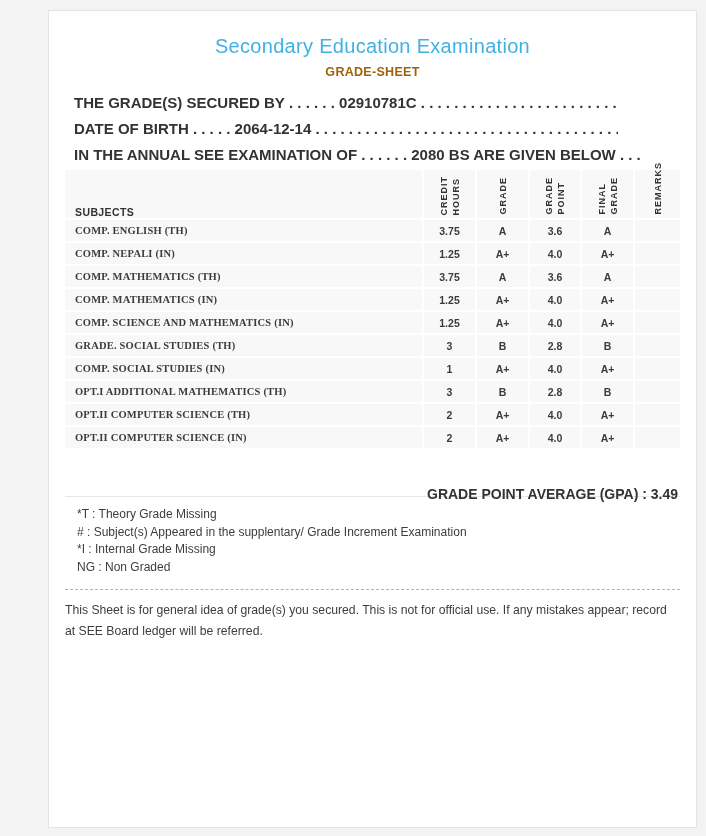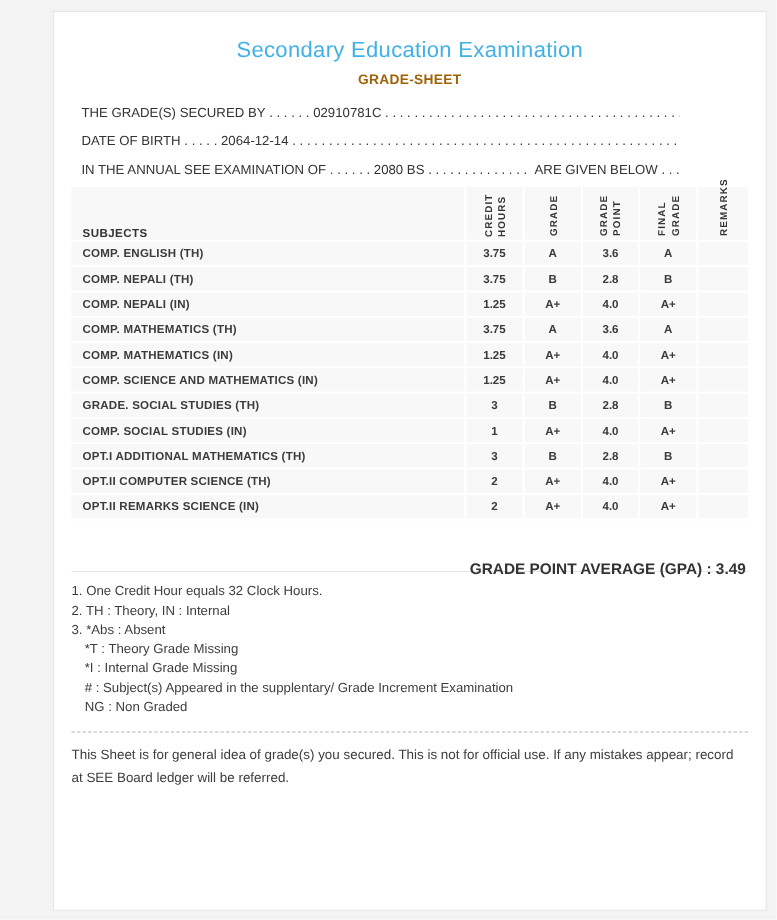--- a/index.html
+++ b/index.html
@@ -34,22 +34,22 @@
     font-size: 12.5px;
     font-weight: bold;
     color: #a16207;
     letter-spacing: 0.3px;
   }
   .info { margin-top: 10px; }
   .info-line {
     display: flex;
     align-items: center;
     height: 26px;
-    font-size: 12px;
-    font-weight: normal;
+    font-size: 15px;
+    font-weight: bold;
     color: #333333;
     padding-left: 9px;
     padding-right: 62px;
     white-space: pre;
   }
   .info-line .leader, .info-line .value, .info-line .label, .info-line .suffix, .info-line .suffix-dots {
     flex: 0 0 auto; white-space: pre;
   }
   .info-line .trailer {
     flex: 1 1 auto;
@@ -95,21 +95,21 @@
   }
   table.grades td {
     height: 23px;
     border-bottom: 2px solid #ffffff;
     font-size: 10.5px;
     font-weight: bold;
     color: #3b3b3b;
   }
   table.grades thead th { border-bottom: 2px solid #ffffff; }
   table.grades .stat { border-left: 2px solid #ffffff; text-align: center; }
-  td.subject-cell { text-align: left; padding-left: 10px; letter-spacing: 0.2px; }
+  td.subject-cell { text-align: left; padding-left: 10px; letter-spacing: 0.2px; font-family: Liberation Serif, serif; }
   .gpa-line {
     margin-top: 14px;
     height: 20px;
     line-height: 20px;
     text-align: right;
     font-size: 14px;
     font-weight: bold;
     color: #333333;
     padding-right: 2px;
     white-space: pre;
@@ -205,28 +205,20 @@
         <tr>
           <td class="subject-cell">COMP. ENGLISH (TH)</td>
           <td class="stat">3.75</td>
           <td class="stat">A</td>
           <td class="stat">3.6</td>
           <td class="stat">A</td>
           <td class="stat"></td>
         </tr>
 
 
-        <tr>
-          <td class="subject-cell">COMP. NEPALI (TH)</td>
-          <td class="stat">3.75</td>
-          <td class="stat">B</td>
-          <td class="stat">2.8</td>
-          <td class="stat">B</td>
-          <td class="stat"></td>
-        </tr>
 
         <tr>
           <td class="subject-cell">COMP. NEPALI (IN)</td>
           <td class="stat">1.25</td>
           <td class="stat">A+</td>
           <td class="stat">4.0</td>
           <td class="stat">A+</td>
           <td class="stat"></td>
         </tr>
 
@@ -289,50 +281,42 @@
         <tr>
           <td class="subject-cell">OPT.II COMPUTER SCIENCE (TH)</td>
           <td class="stat">2</td>
           <td class="stat">A+</td>
           <td class="stat">4.0</td>
           <td class="stat">A+</td>
           <td class="stat"></td>
         </tr>
 
         <tr>
-          <td class="subject-cell">OPT.II REMARKS SCIENCE (IN)</td>
+          <td class="subject-cell">OPT.II COMPUTER SCIENCE (IN)</td>
           <td class="stat">2</td>
           <td class="stat">A+</td>
           <td class="stat">4.0</td>
           <td class="stat">A+</td>
           <td class="stat"></td>
         </tr>
       </tbody>
   </table>
 
   <div class="gpa-line">
     <span>GRADE POINT AVERAGE (GPA) : </span><span>3.49</span>
   </div>
 
   <div class="legend">
     <div>
 
-        <div class="legend-item">1. One Credit Hour equals 32 Clock Hours.</div>
-
-        <div class="legend-item">2. TH : Theory, IN : Internal</div>
-
-        <div class="legend-item">3. *Abs : Absent</div>
-      </div>
-    <div>
-
         <div class="legend-item indent">*T : Theory Grade Missing</div>
 
+        <div class="legend-item indent"># : Subject(s) Appeared in the supplentary/ Grade Increment Examination</div>
+
         <div class="legend-item indent">*I : Internal Grade Missing</div>
-
-        <div class="legend-item indent"># : Subject(s) Appeared in the supplentary/ Grade Increment Examination</div>
 
         <div class="legend-item indent">NG : Non Graded</div>
       </div>
   </div>
 
   <div class="footnote">
     <div class="footnote-text">This Sheet is for general idea of grade(s) you secured. This is not for official use. If any mistakes appear; record at SEE Board ledger will be referred.</div>
   </div>
 
 </div>

